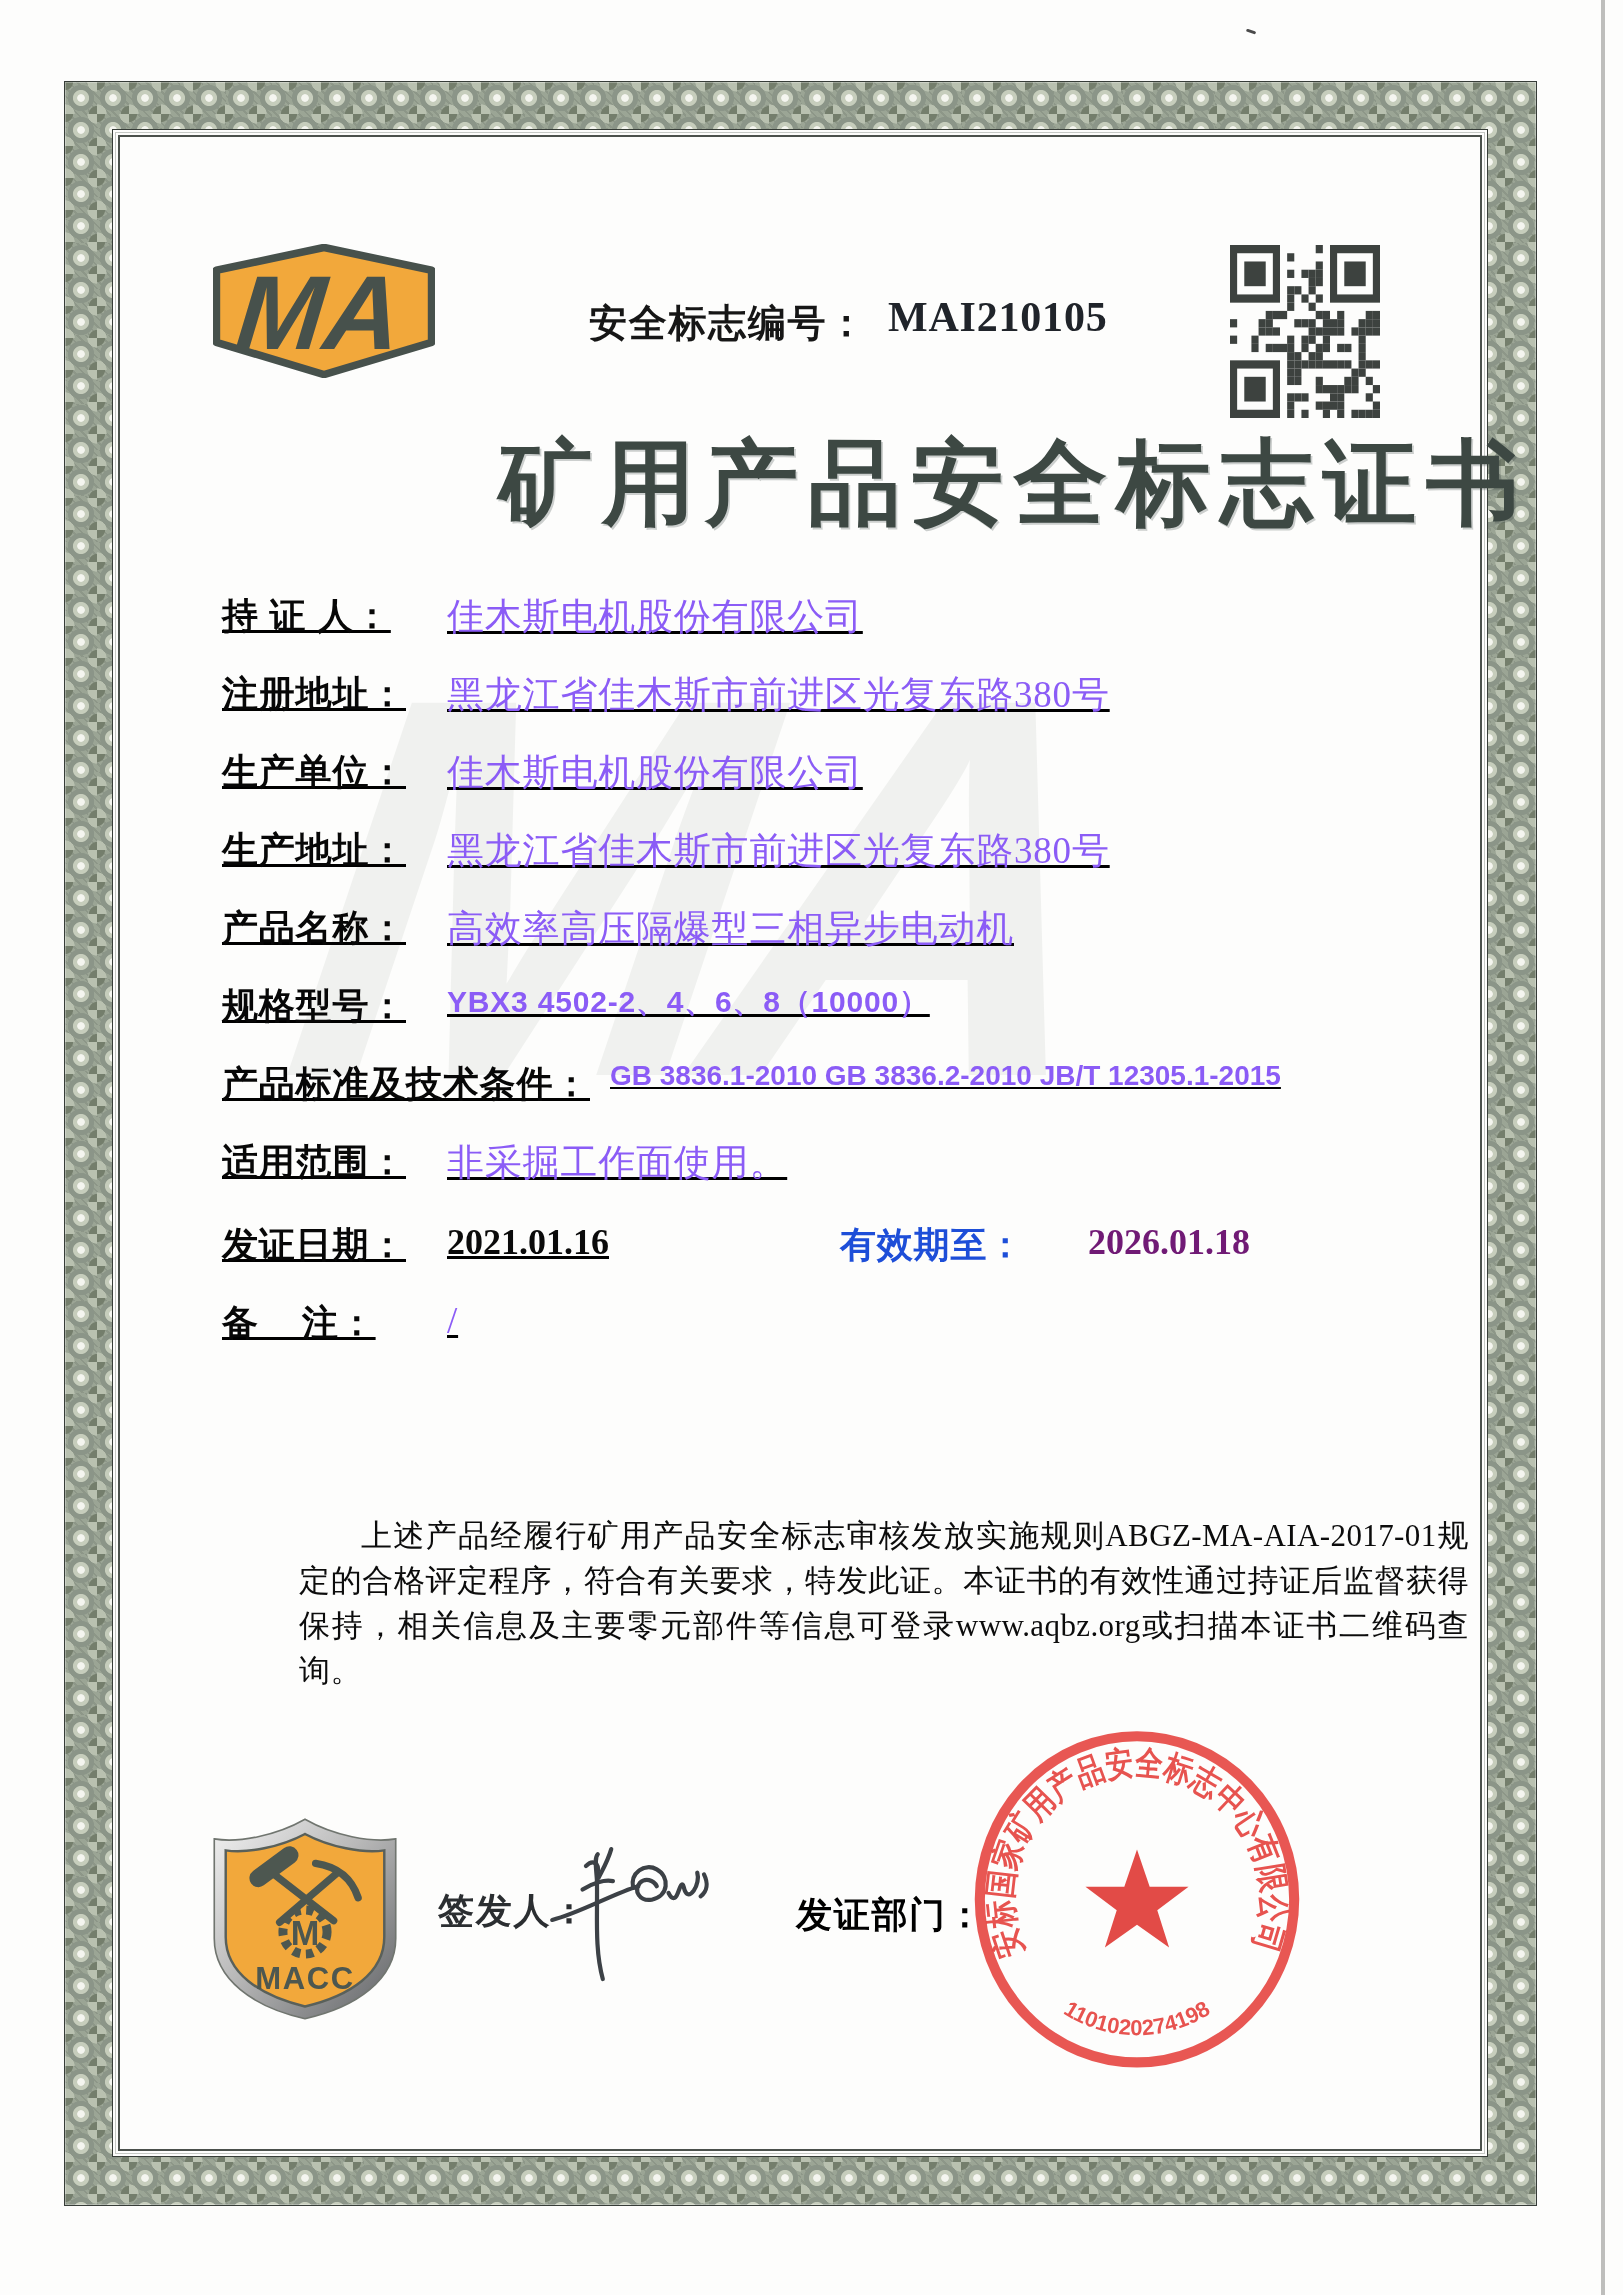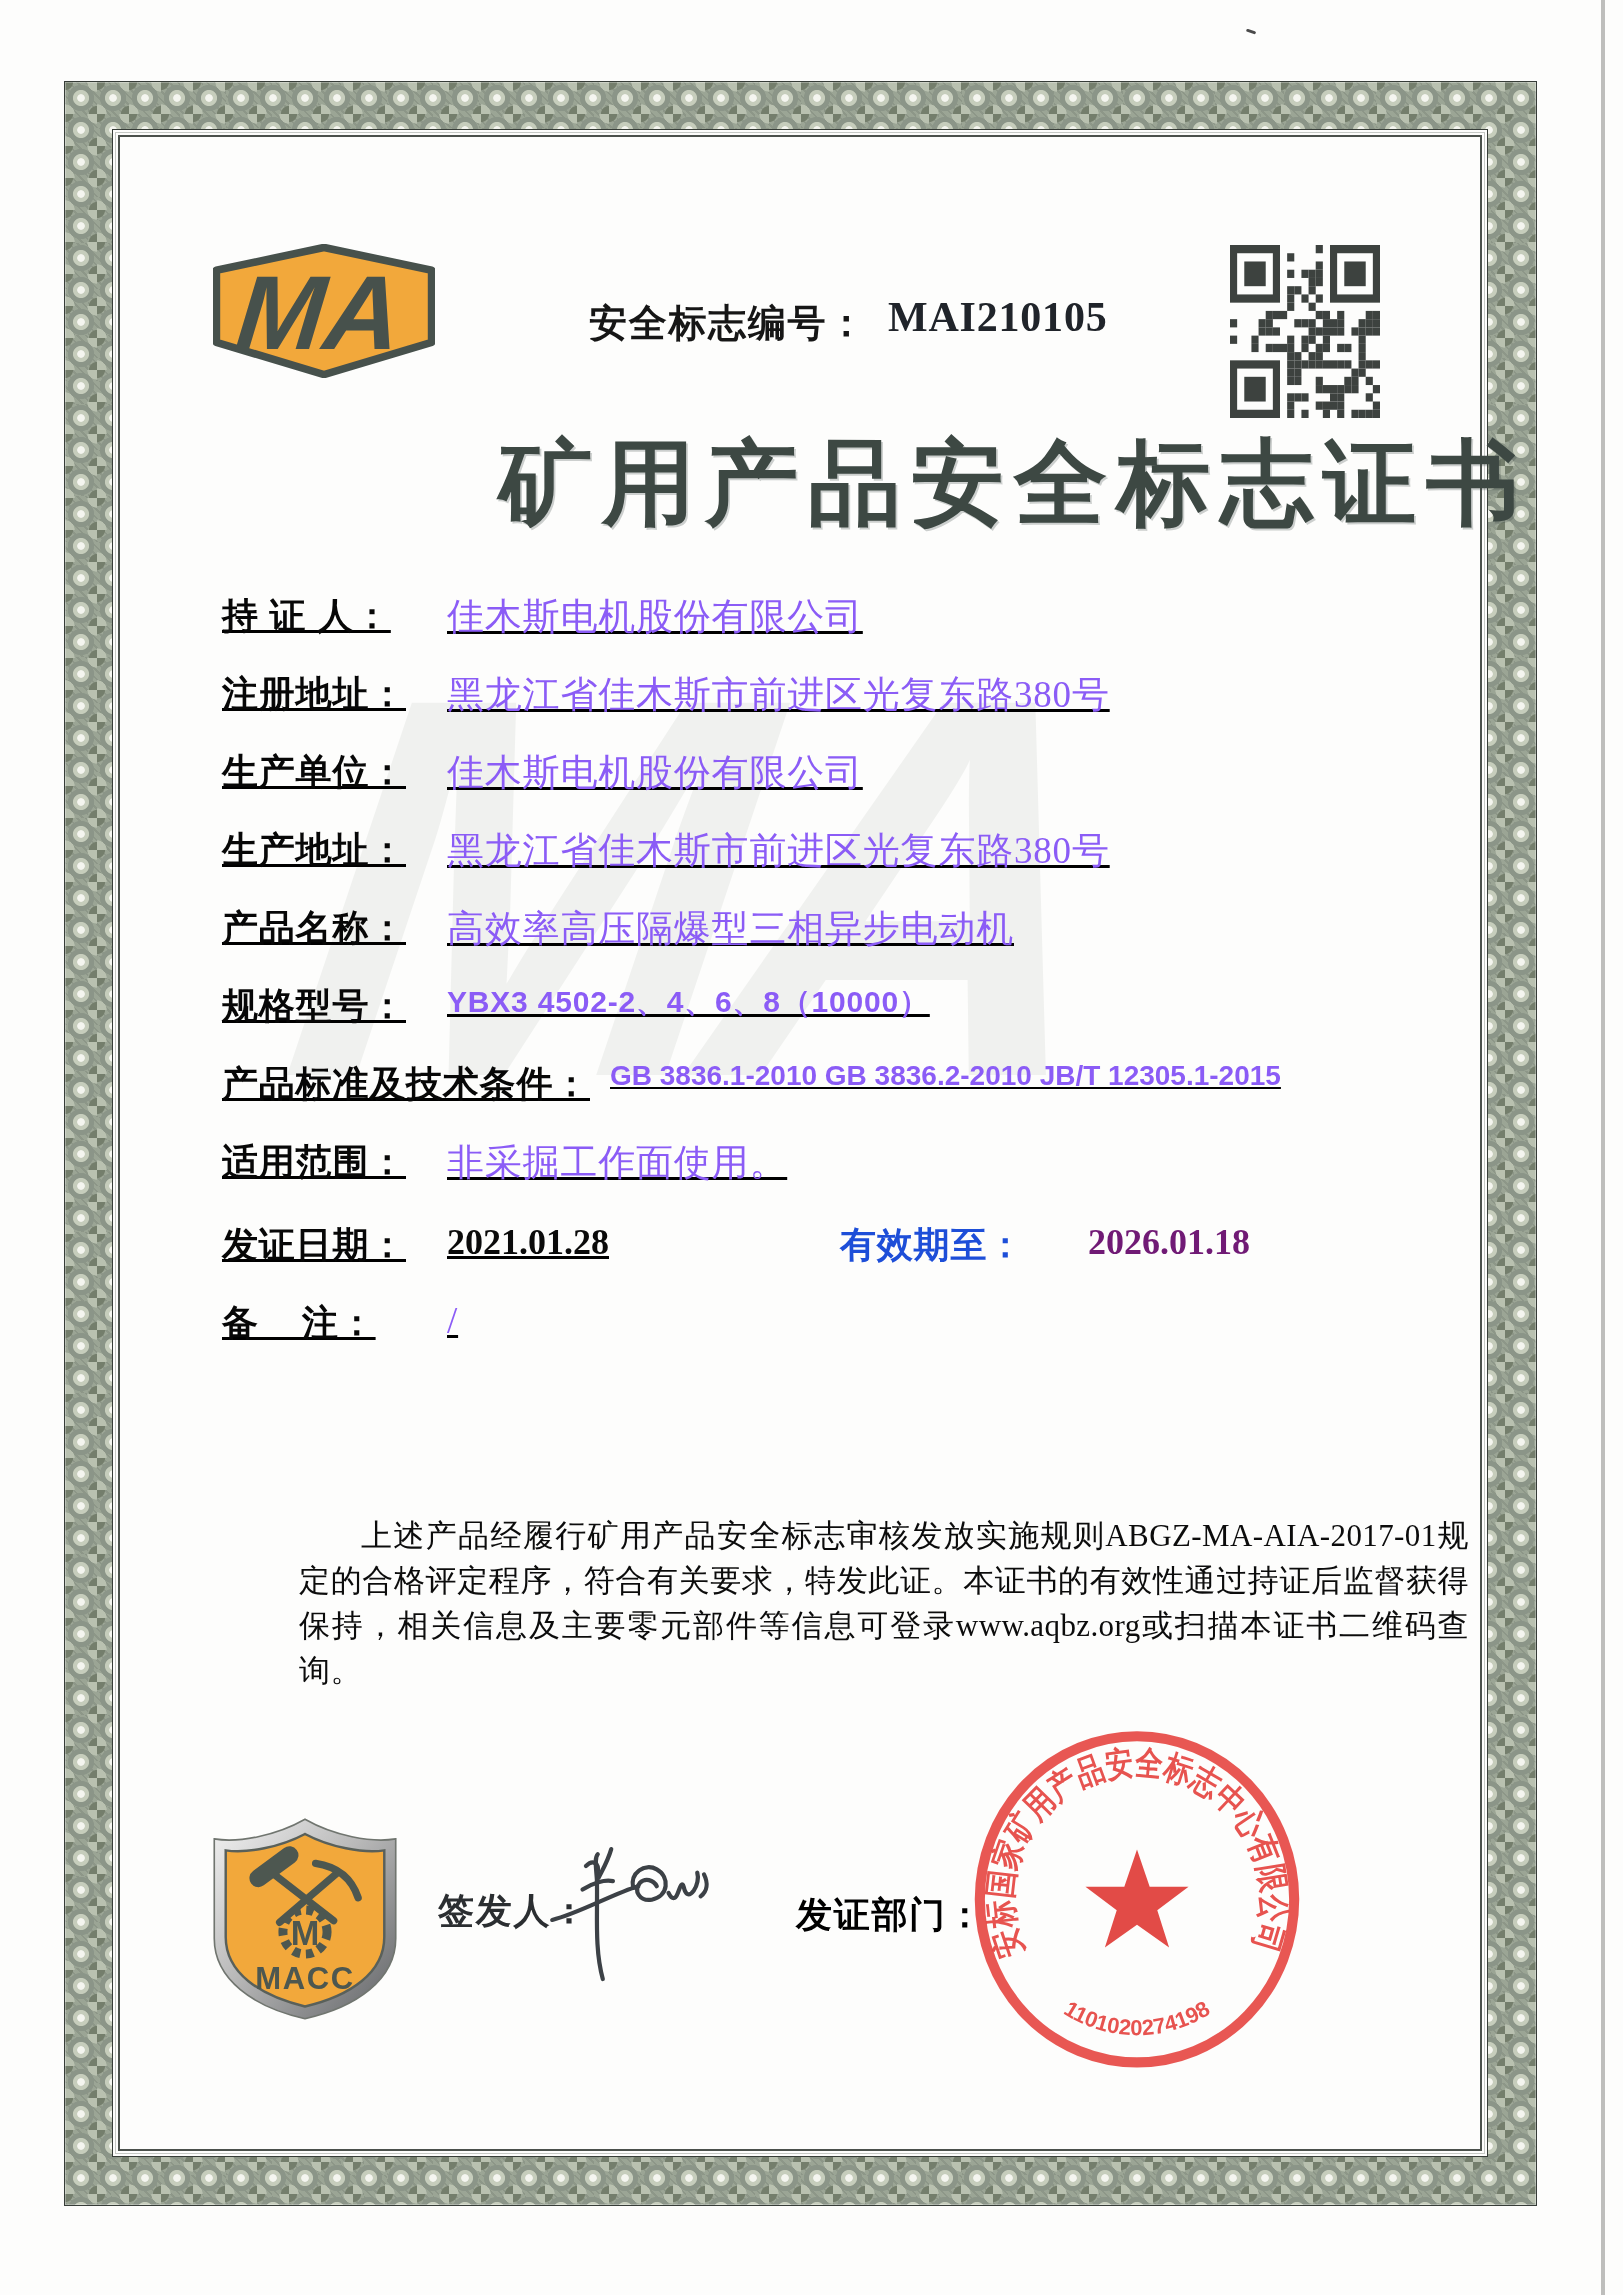--- a/index.html
+++ b/index.html
@@ -275,21 +275,21 @@
   <div class="frow">
     <span class="flabel">产品标准及技术条件：</span>
     <span class="fvalue std">GB 3836.1-2010  GB 3836.2-2010 JB/T 12305.1-2015</span>
   </div>
   <div class="frow">
     <span class="flabel">适用范围：</span>
     <span class="fvalue">非采掘工作面使用。</span>
   </div>
   <div class="frow dates">
     <span class="flabel">发证日期：</span>
-    <span class="dval">2021.01.28</span>
+    <span class="dval">2021.01.16</span>
     <span class="valid-label">有效期至：</span>
     <span class="valid-value">2026.01.18</span>
   </div>
   <div class="frow">
     <span class="flabel">备    注：</span>
     <span class="fvalue">/</span>
   </div>
 </div>
 
 <div class="abs declaration">上述产品经履行矿用产品安全标志审核发放实施规则ABGZ-MA-AIA-2017-01规定的合格评定程序，符合有关要求，特发此证。本证书的有效性通过持证后监督获得保持，相关信息及主要零元部件等信息可登录www.aqbz.org或扫描本证书二维码查询。</div>

